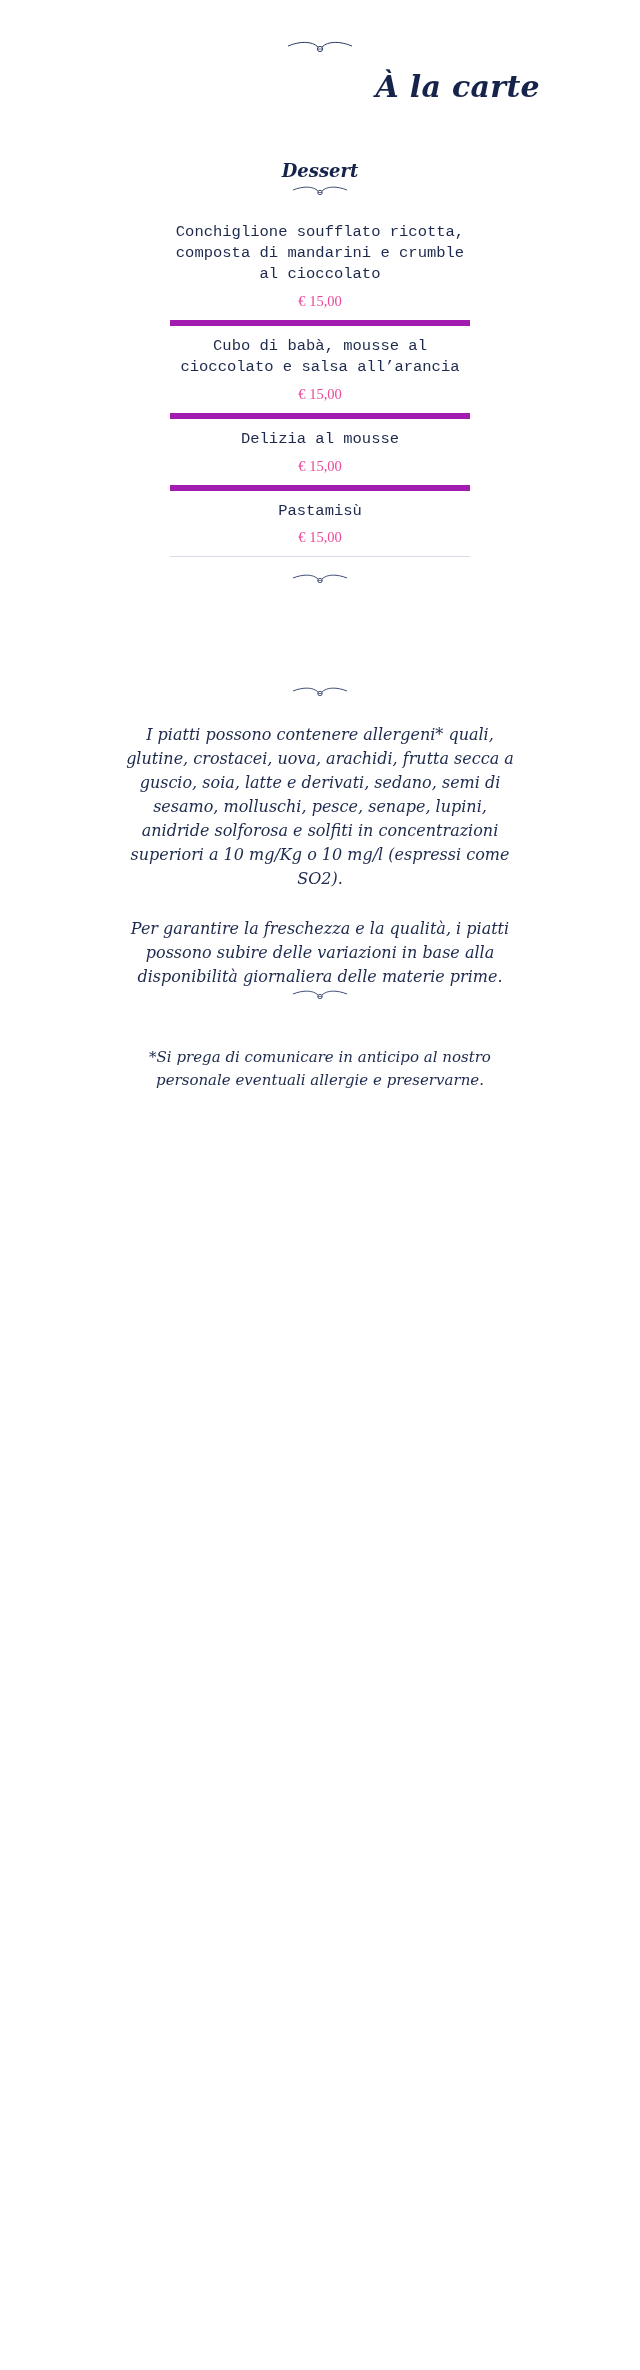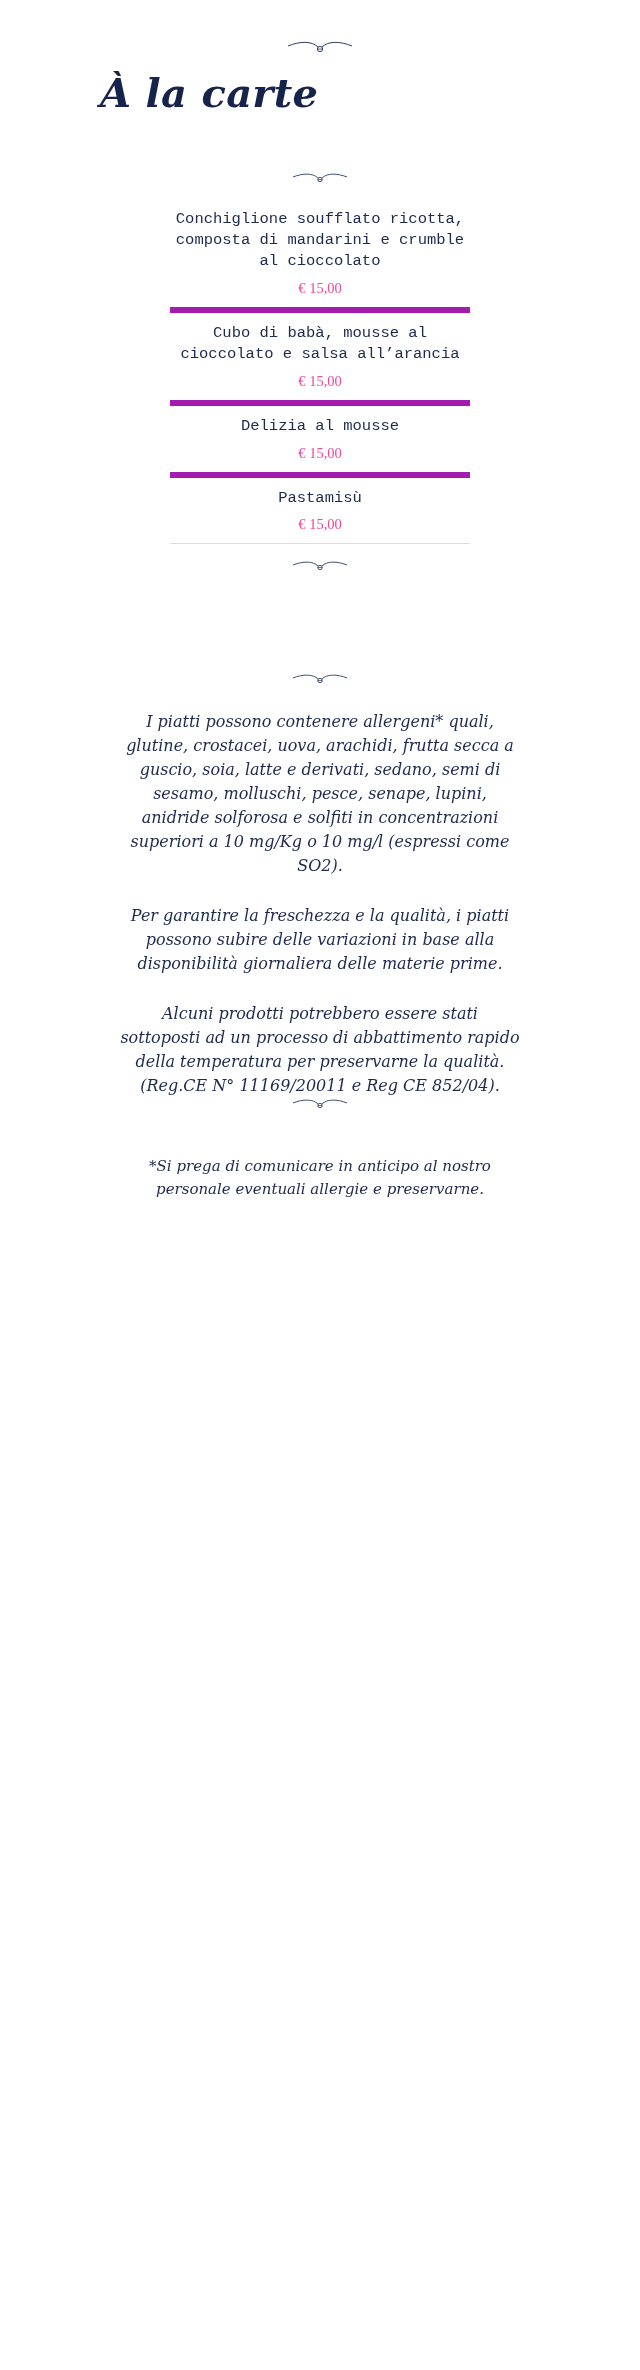--- a/index.html
+++ b/index.html
@@ -34,22 +34,22 @@
     margin: 0 auto;
     color: #2b3c63;
   }
   .ornament svg { display: inline-block; }
 
   
   .menu-title {
     font-family: "DejaVu Serif", serif;
     font-style: italic;
     font-weight: 700;
-    font-size: 40px;
-    text-align: left;
+    font-size: 30px;
+    text-align: right;
     color: #16234a;
     margin: 8px 0 0 0;
     letter-spacing: 0.3px;
   }
 
   .section {
     margin-top: 56px;
   }
   .section-title {
     font-family: "DejaVu Serif", serif;
@@ -132,20 +132,21 @@
         <path d="M4 6 C16 1, 28 1, 34 7" fill="none" stroke="#2b3c63" stroke-width="1"></path>
         <path d="M68 6 C56 1, 44 1, 38 7" fill="none" stroke="#2b3c63" stroke-width="1"></path>
         <circle cx="36" cy="9" r="2.6" fill="none" stroke="#2b3c63" stroke-width="1"></circle>
         <path d="M33.4 9 L38.6 9" stroke="#2b3c63" stroke-width="0.8"></path>
       </svg>
     </div>
 
     <h1 class="menu-title">À la carte</h1>
 
     <div class="section">
+      <h2 class="section-title">Dessert</h2>
 
       <div class="ornament">
         <svg width="60" height="14" viewBox="0 0 60 14" aria-hidden="true">
           <path d="M3 5 C13 1, 23 1, 28 6" fill="none" stroke="#2b3c63" stroke-width="0.9"></path>
           <path d="M57 5 C47 1, 37 1, 32 6" fill="none" stroke="#2b3c63" stroke-width="0.9"></path>
           <circle cx="30" cy="7.5" r="2.2" fill="none" stroke="#2b3c63" stroke-width="0.9"></circle>
           <path d="M27.8 7.5 L32.2 7.5" stroke="#2b3c63" stroke-width="0.7"></path>
         </svg>
       </div>
 
@@ -190,21 +191,20 @@
         <path d="M27.8 7.5 L32.2 7.5" stroke="#2b3c63" stroke-width="0.7"></path>
       </svg>
     </div>
 
     <div class="spacer-sm"></div>
 
     <div class="notes">
       <p class="note">I piatti possono contenere allergeni* quali, glutine, crostacei, uova, arachidi, frutta secca a guscio, soia, latte e derivati,
 sedano, semi di sesamo, molluschi, pesce, senape, lupini, anidride solforosa e solfiti in concentrazioni superiori a 10 mg/Kg o 10 mg/l (espressi come SO2).</p>
       <p class="note">Per garantire la freschezza e la qualità, i piatti possono subire delle variazioni in base alla disponibilità giornaliera delle materie prime.</p>
-      <p class="note">Alcuni prodotti potrebbero essere stati sottoposti ad un processo di abbattimento rapido della temperatura per preservarne la qualità. (Reg.CE N° 11169/20011 e Reg CE 852/04).</p>
     </div>
 
     <div class="ornament">
       <svg width="60" height="14" viewBox="0 0 60 14" aria-hidden="true">
         <path d="M3 5 C13 1, 23 1, 28 6" fill="none" stroke="#2b3c63" stroke-width="0.9"></path>
         <path d="M57 5 C47 1, 37 1, 32 6" fill="none" stroke="#2b3c63" stroke-width="0.9"></path>
         <circle cx="30" cy="7.5" r="2.2" fill="none" stroke="#2b3c63" stroke-width="0.9"></circle>
         <path d="M27.8 7.5 L32.2 7.5" stroke="#2b3c63" stroke-width="0.7"></path>
       </svg>
     </div>

